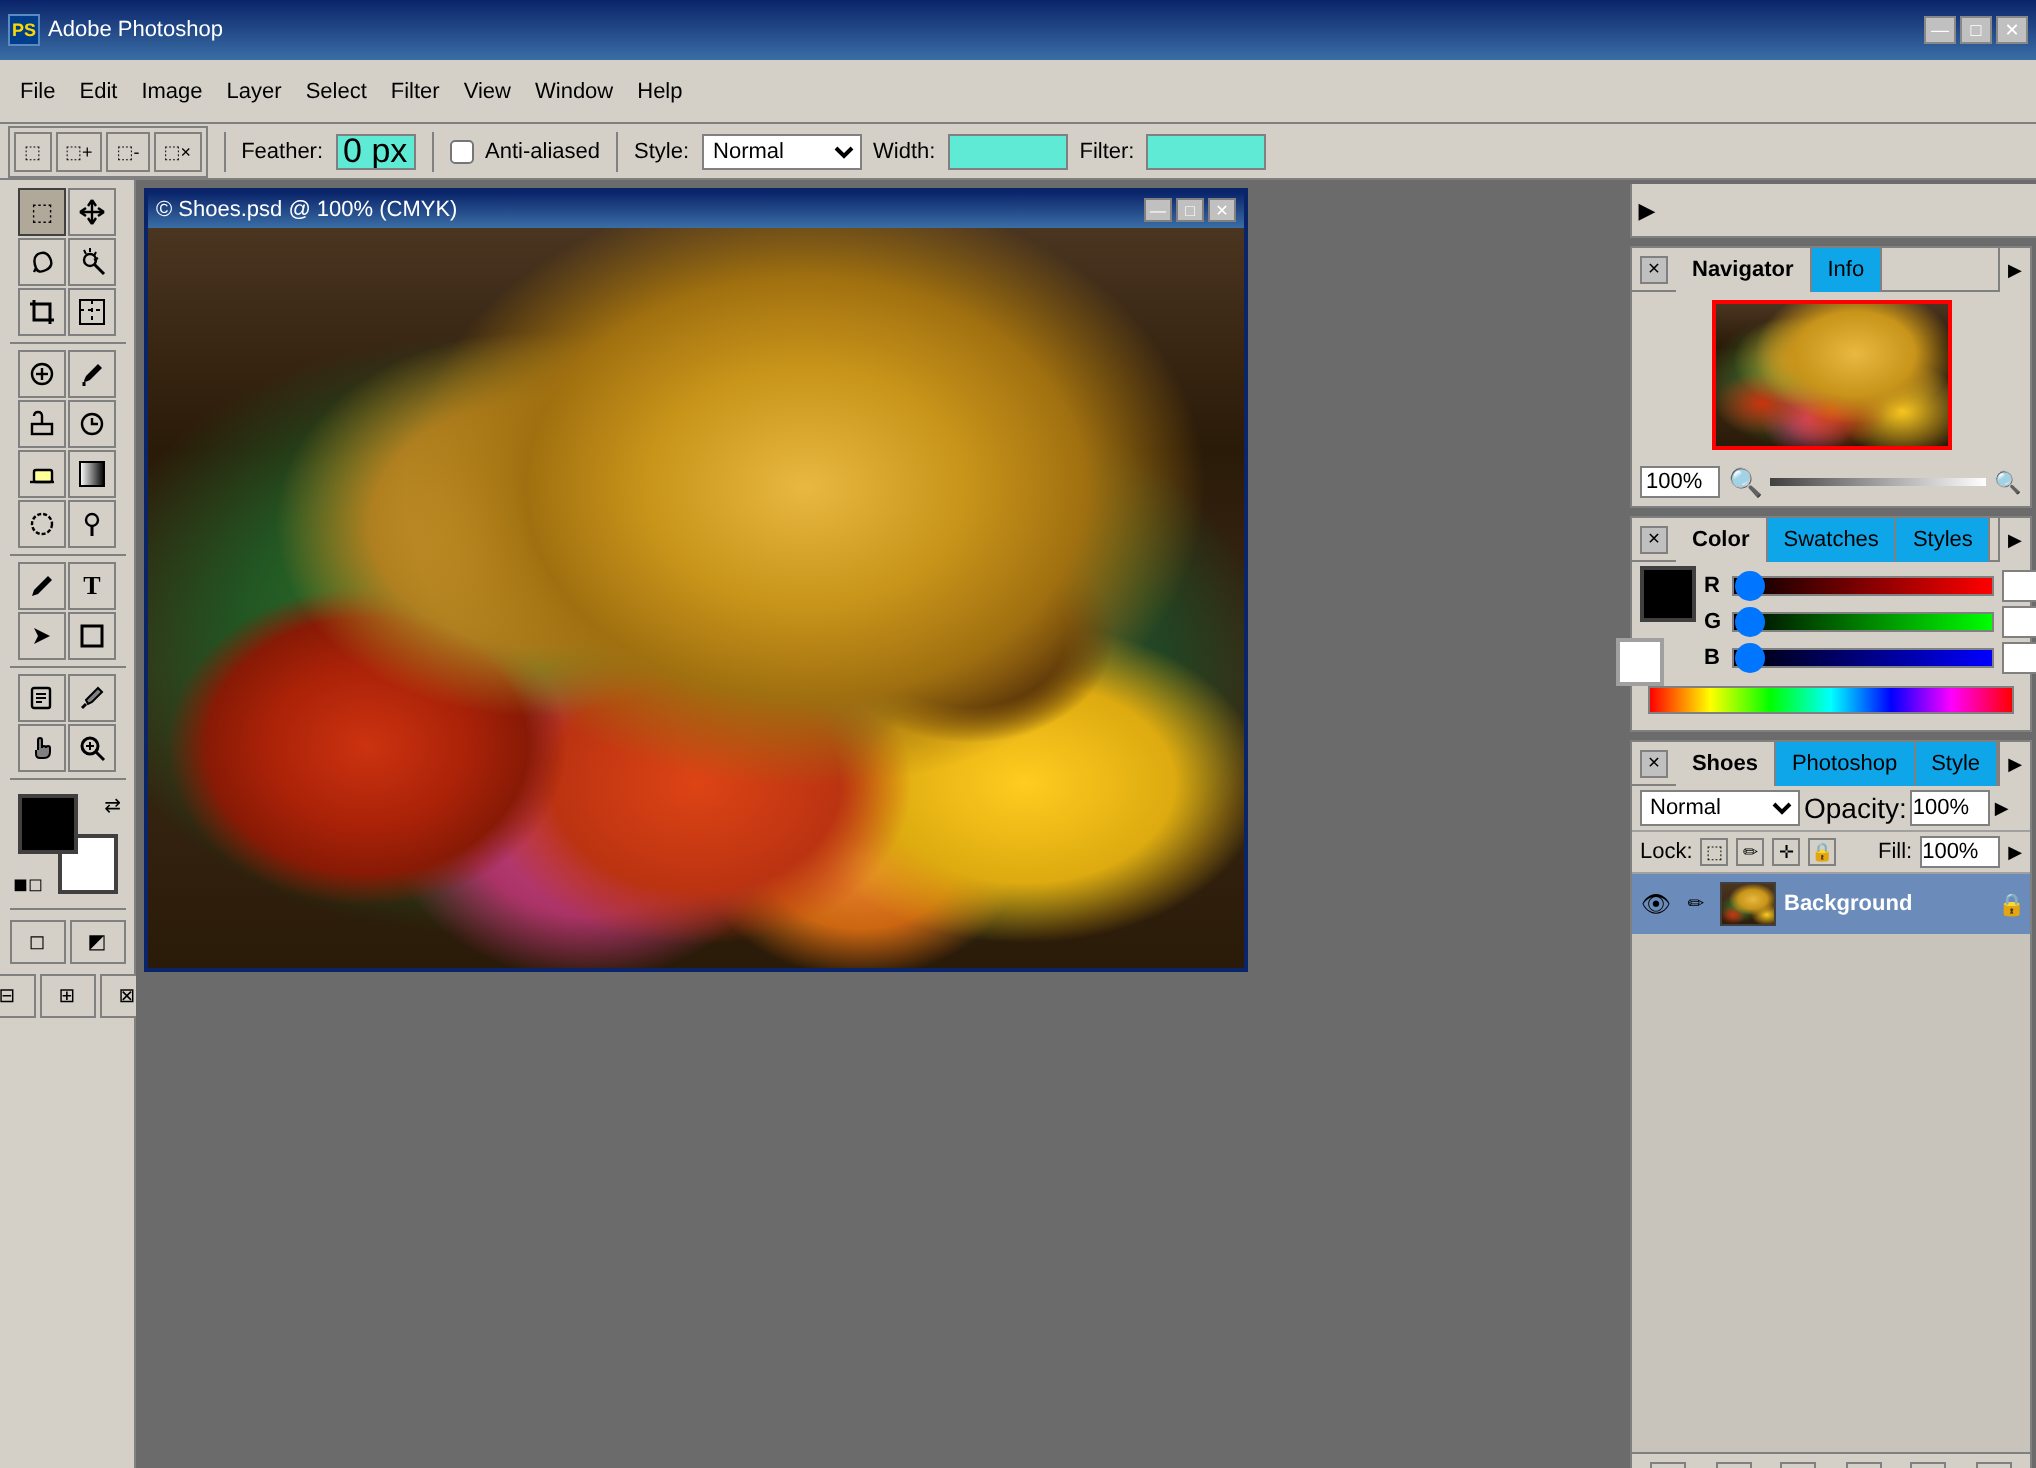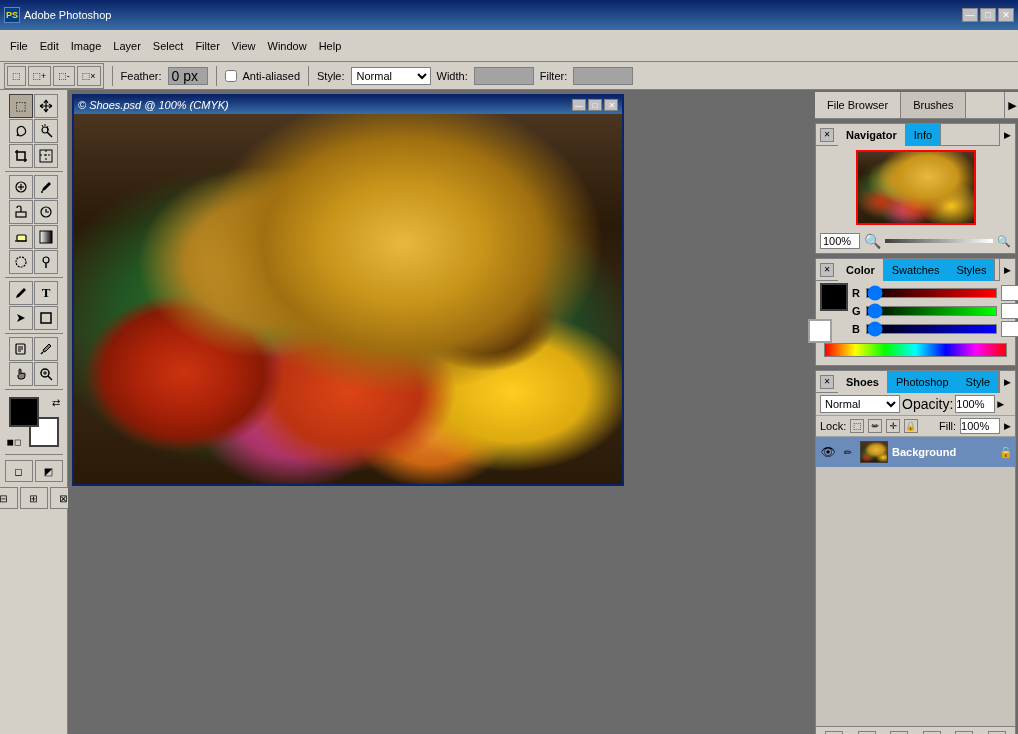--- a/index.html
+++ b/index.html
@@ -32,21 +32,21 @@
     .menu-item { padding: 0 6px; cursor: pointer; height: 20px; display: flex; align-items: center; }
 
     
     #optionsbar {
       background: #d4d0c8; height: 28px; display: flex; align-items: center; padding: 0 4px; gap: 6px;
       border-bottom: 1px solid #808080; font-size: 11px;
     }
     .options-btn {
       background: #d4d0c8; border: 1px solid #808080; padding: 2px 4px; font-size: 10px; cursor: pointer; height: 20px; display: flex; align-items: center;
     }
-    .options-input { background: #a3a3a3; border: 1px solid #808080; padding: 1px 3px; width: 40px; height: 18px; font-size: 14px; }
+    .options-input { background: #5eead4; border: 1px solid #808080; padding: 1px 3px; width: 40px; height: 18px; font-size: 17px; }
     .options-select { background: white; border: 1px solid #808080; padding: 1px; height: 18px; font-size: 11px; width: 80px; }
     .options-label { font-size: 11px; color: #000; }
     .options-checkbox { width: 12px; height: 12px; }
     .options-separator { width: 1px; height: 20px; background: #808080; margin: 0 2px; }
 
     
     #main { display: flex; height: calc(734px - 20px - 20px - 28px); }
 
     
     #toolbox {
@@ -78,21 +78,21 @@
     
     #canvas-area { flex: 1; overflow: hidden; position: relative; background: #6b6b6b; }
 
     
     #doc-window {
       position: absolute; top: 4px; left: 4px;
       background: #d4d0c8; border: 2px solid #0a246a;
     }
     #doc-titlebar {
       background: linear-gradient(to bottom, #0a246a, #3a6ea5);
-      color: white; height: 18px; display: flex; align-items: center; justify-content: space-between; padding: 0 4px; font-size: 11px; font-style: italic;
+      color: white; height: 18px; display: flex; align-items: center; justify-content: space-between; padding: 0 4px; font-size: 11px;
     }
     #doc-titlebar-btns { display: flex; gap: 2px; }
     .doc-btn { width: 14px; height: 12px; background: #c0c0c0; border: 1px solid #808080; cursor: pointer; font-size: 8px; display: flex; align-items: center; justify-content: center; }
     #doc-image { width: 548px; height: 370px; display: block; position: relative; overflow: hidden; }
 
     
     #right-panels { width: 205px; background: #6b6b6b; display: flex; flex-direction: column; gap: 4px; padding: 2px; flex-shrink: 0; }
 
     
     .panel { background: #d4d0c8; border: 1px solid #808080; }
@@ -448,24 +448,20 @@
       </div>
       <div id="doc-image">
         <div class="shoes-bg"></div>
       </div>
     </div>
   </div>
 
   <div id="right-panels">
 
     <div id="top-right">
-      <div class="top-right-tabs">
-        <div class="top-right-tab active">File Browser</div>
-        <div class="top-right-tab">Brushes</div>
-      </div>
       <div class="top-right-arrow">▶</div>
     </div>
 
     <div class="panel" id="nav-panel">
       <div class="panel-title-row">
         <div class="panel-close-btn">✕</div>
         <div class="panel-tab active">Navigator</div>
         <div class="panel-tab">Info</div>
         <div class="panel-arrow">▶</div>
       </div>

